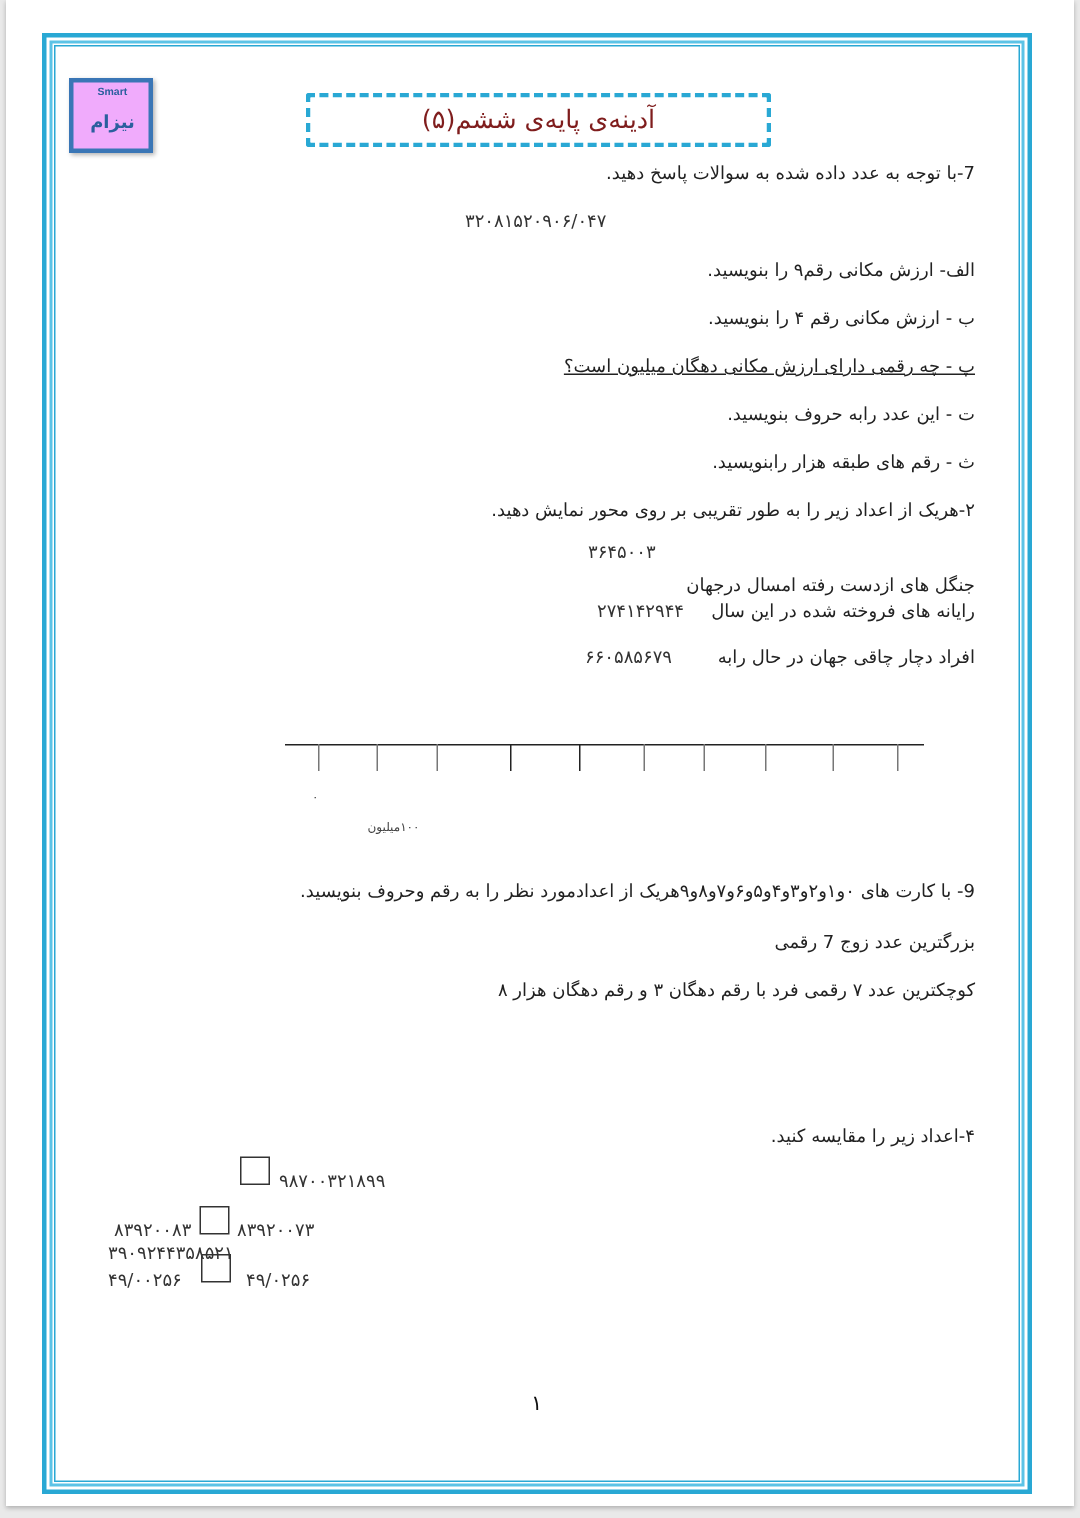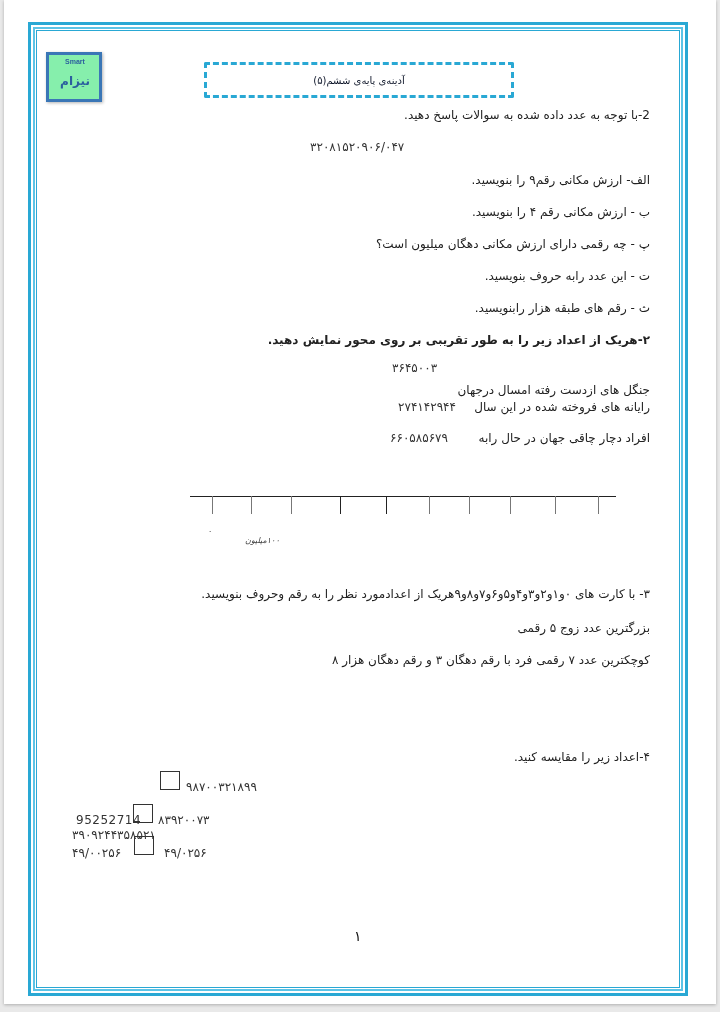--- a/index.html
+++ b/index.html
@@ -18,31 +18,31 @@
   .frame-inner {
     position:absolute; left:33px; top:27px; width:650px; height:964px;
     border:2px solid #5cc3e6; box-sizing:border-box;
   }
   .frame-inner2 {
     position:absolute; left:36px; top:30px; width:644px; height:958px;
     border:1px solid #29a8d4; box-sizing:border-box;
   }
   .logo {
     position:absolute; left:46px; top:52px; width:56px; height:50px;
-    border:3px solid #3a76b6; box-sizing:border-box; background:#86efac;
+    border:3px solid #3a76b6; box-sizing:border-box; background:#f0abfc;
     box-shadow:1px 1px 3px rgba(0,0,0,0.3);
   }
   .logo .smart { position:absolute; top:3px; left:16px; font-size:7px; font-weight:bold; color:#2b5f9e; font-family:"Liberation Sans", sans-serif; }
   .logo .mark { position:absolute; top:12px; left:10px; width:32px; height:28px; color:#2b5f9e; font-weight:bold; font-size:18px; text-align:center; line-height:28px; }
   .title-box {
     position:absolute; left:204px; top:62px; width:310px; height:36px;
     border:3px dashed #29a8d4; box-sizing:border-box; border-radius:2px;
     display:flex; align-items:center; justify-content:center;
   }
-  .title-box span { font-size:10px; color:#0f172a; direction:rtl; }
+  .title-box span { font-size:17px; color:#7f1d1d; direction:rtl; }
   .txt { position:absolute; direction:rtl; font-size:12px; color:#222; white-space:nowrap; }
   .num { position:absolute; font-size:12px; color:#333; white-space:nowrap; letter-spacing:0.5px; direction:ltr; }
   .axis-line { position:absolute; left:190px; top:496px; width:426px; height:1px; background:#222; }
   .tick { position:absolute; top:496px; width:1px; height:18px; background:#777; }
   .axis-label { position:absolute; font-size:8px; color:#444; white-space:nowrap; direction:rtl; }
   .cmp-box { position:absolute; width:20px; height:19px; border:1px solid #333; box-sizing:border-box; }
   .page-num { position:absolute; left:354px; top:928px; font-size:14px; color:#111; }
 </style>
 </head>
 <body>
@@ -54,61 +54,61 @@
 
 <div class="logo">
   <span class="smart">Smart</span>
   <span class="mark" style="font-size:12px;">نیزام</span>
 </div>
 
 <div class="title-box">
   <span>آدینه‌ی پایه‌ی ششم(۵)</span>
 </div>
 
-<div class="txt" style="right:70px; top:108px;">2-با توجه به عدد داده شده به سوالات پاسخ دهید.</div>
+<div class="txt" style="right:70px; top:108px;">7-با توجه به عدد داده شده به سوالات پاسخ دهید.</div>
 <div class="num" style="left:310px; top:140px;">۳۲۰۸۱۵۲۰۹۰۶/۰۴۷</div>
 <div class="txt" style="right:70px; top:173px;">الف- ارزش مکانی رقم۹ را بنویسید.</div>
 <div class="txt" style="right:70px; top:205px;">ب - ارزش مکانی رقم ۴ را بنویسید.</div>
-<div class="txt" style="right:70px; top:237px;">پ - چه رقمی دارای ارزش مکانی دهگان میلیون است؟</div>
+<div class="txt" style="right:70px; top:237px;text-decoration:underline;">پ - چه رقمی دارای ارزش مکانی دهگان میلیون است؟</div>
 <div class="txt" style="right:70px; top:269px;">ت - این عدد رابه حروف بنویسید.</div>
 <div class="txt" style="right:70px; top:301px;">ث - رقم های طبقه هزار رابنویسید.</div>
 
-<div class="txt" style="right:70px; top:333px;font-weight:bold;">۲-هریک از اعداد زیر را به طور تقریبی بر روی محور نمایش دهید.</div>
+<div class="txt" style="right:70px; top:333px;">۲-هریک از اعداد زیر را به طور تقریبی بر روی محور نمایش دهید.</div>
 <div class="txt" style="right:70px; top:383px;">جنگل های ازدست رفته امسال درجهان</div>
 <div class="num" style="left:392px; top:361px;">۳۶۴۵۰۰۳</div>
 <div class="txt" style="right:70px; top:400px;">رایانه های فروخته شده در این سال</div>
 <div class="num" style="left:398px; top:400px;text-align:center;">۲۷۴۱۴۲۹۴۴</div>
 <div class="txt" style="right:70px; top:431px;">افراد دچار چاقی جهان در حال رابه</div>
 <div class="num" style="left:390px; top:431px;">۶۶۰۵۸۵۶۷۹</div>
 
 <div class="axis-line"></div>
 <div class="tick" style="left:212px;"></div>
 <div class="tick" style="left:251px;"></div>
 <div class="tick" style="left:291px;"></div>
 <div class="tick" style="left:340px; background:#222;"></div>
 <div class="tick" style="left:386px; background:#222;"></div>
 <div class="tick" style="left:429px;"></div>
 <div class="tick" style="left:469px;"></div>
 <div class="tick" style="left:510px;"></div>
 <div class="tick" style="left:555px;"></div>
 <div class="tick" style="left:598px;"></div>
 <div class="axis-label" style="left:208px; top:527px;">۰</div>
-<div class="axis-label" style="left:245px; top:536px;font-style:italic;">۱۰۰میلیون</div>
+<div class="axis-label" style="left:245px; top:547px;">۱۰۰میلیون</div>
 
-<div class="txt" style="right:70px; top:587px;">۳- با کارت های ۰و۱و۲و۳و۴و۵و۶و۷و۸و۹هریک از اعدادمورد نظر را به رقم وحروف بنویسید.</div>
-<div class="txt" style="right:70px; top:621px;">بزرگترین عدد زوج ۵ رقمی</div>
+<div class="txt" style="right:70px; top:587px;">9- با کارت های ۰و۱و۲و۳و۴و۵و۶و۷و۸و۹هریک از اعدادمورد نظر را به رقم وحروف بنویسید.</div>
+<div class="txt" style="right:70px; top:621px;">بزرگترین عدد زوج 7 رقمی</div>
 <div class="txt" style="right:70px; top:653px;">کوچکترین عدد ۷ رقمی فرد با رقم دهگان ۳ و رقم دهگان هزار ۸</div>
 
 <div class="txt" style="right:70px; top:750px;">۴-اعداد زیر را مقایسه کنید.</div>
 
 <div class="num" style="left:72px; top:780px;margin-top:48px;">۳۹۰۹۲۴۴۳۵۸۵۲۱</div>
 <div class="cmp-box" style="left:160px; top:771px;"></div>
 <div class="num" style="left:186px; top:780px;">۹۸۷۰۰۳۲۱۸۹۹</div>
 
-<div class="num" style="left:76px; top:813px;">95252714</div>
+<div class="num" style="left:76px; top:813px;">۸۳۹۲۰۰۸۳</div>
 <div class="cmp-box" style="left:133px; top:804px;"></div>
 <div class="num" style="left:158px; top:813px;">۸۳۹۲۰۰۷۳</div>
 
 <div class="num" style="left:72px; top:846px;">۴۹/۰۰۲۵۶</div>
 <div class="cmp-box" style="left:134px; top:836px;"></div>
 <div class="num" style="left:164px; top:846px;">۴۹/۰۲۵۶</div>
 
 <div class="page-num">۱</div>
 
 </body></html>

